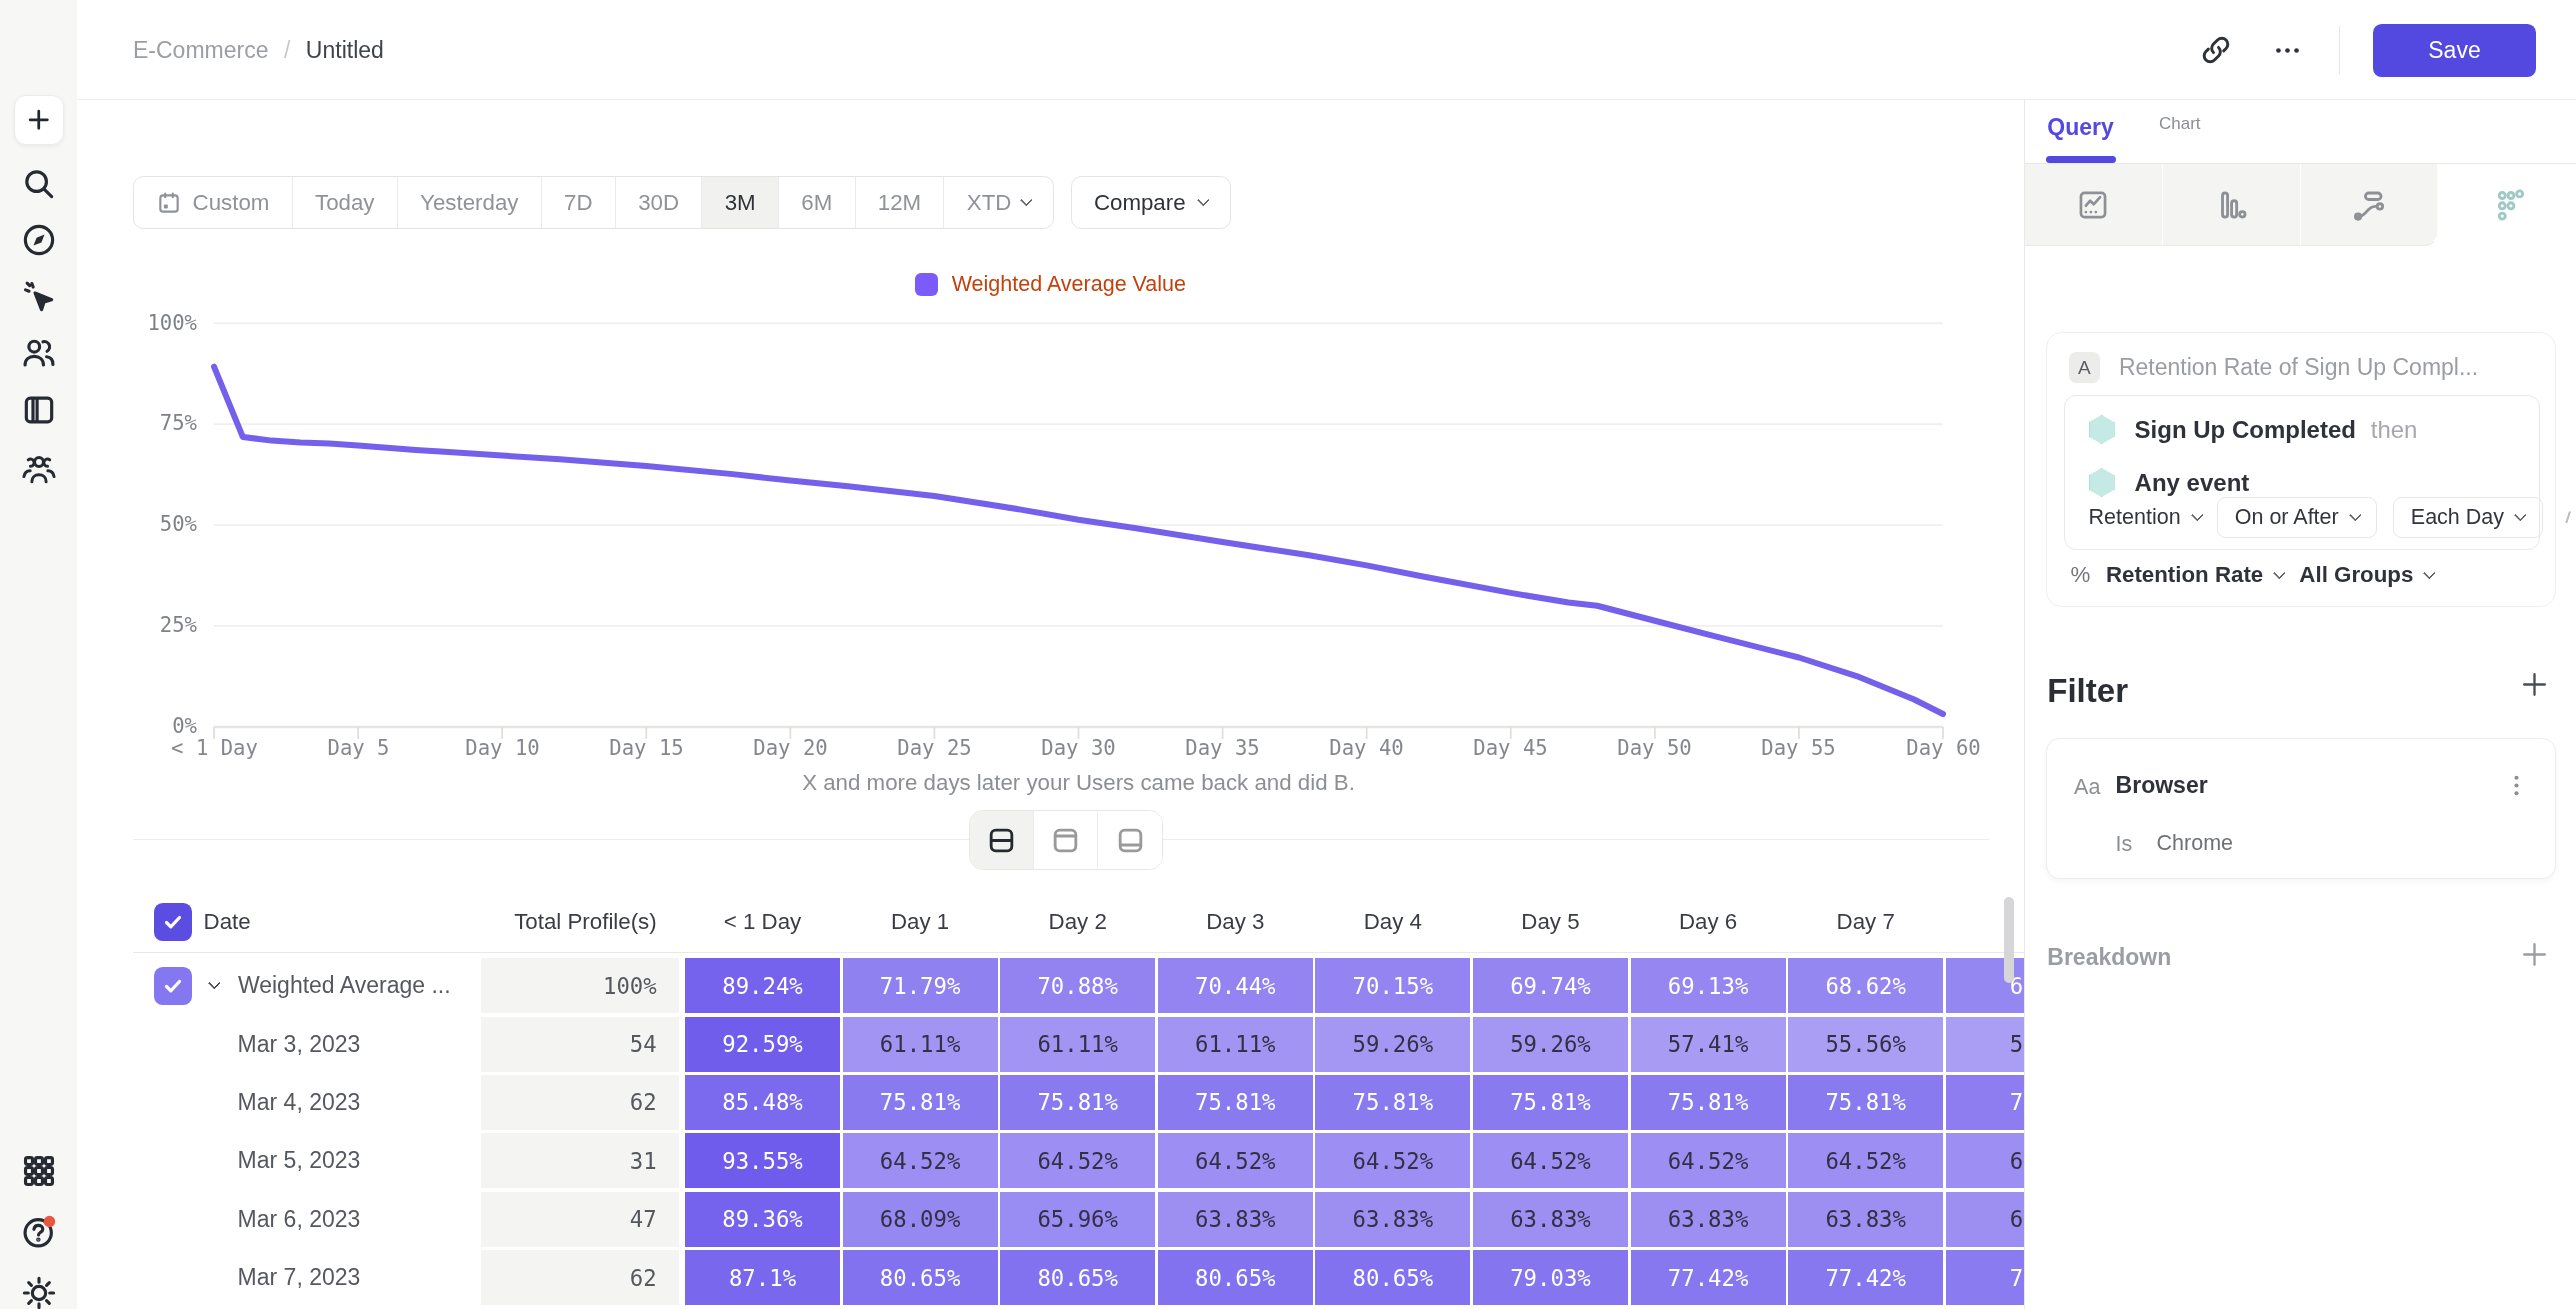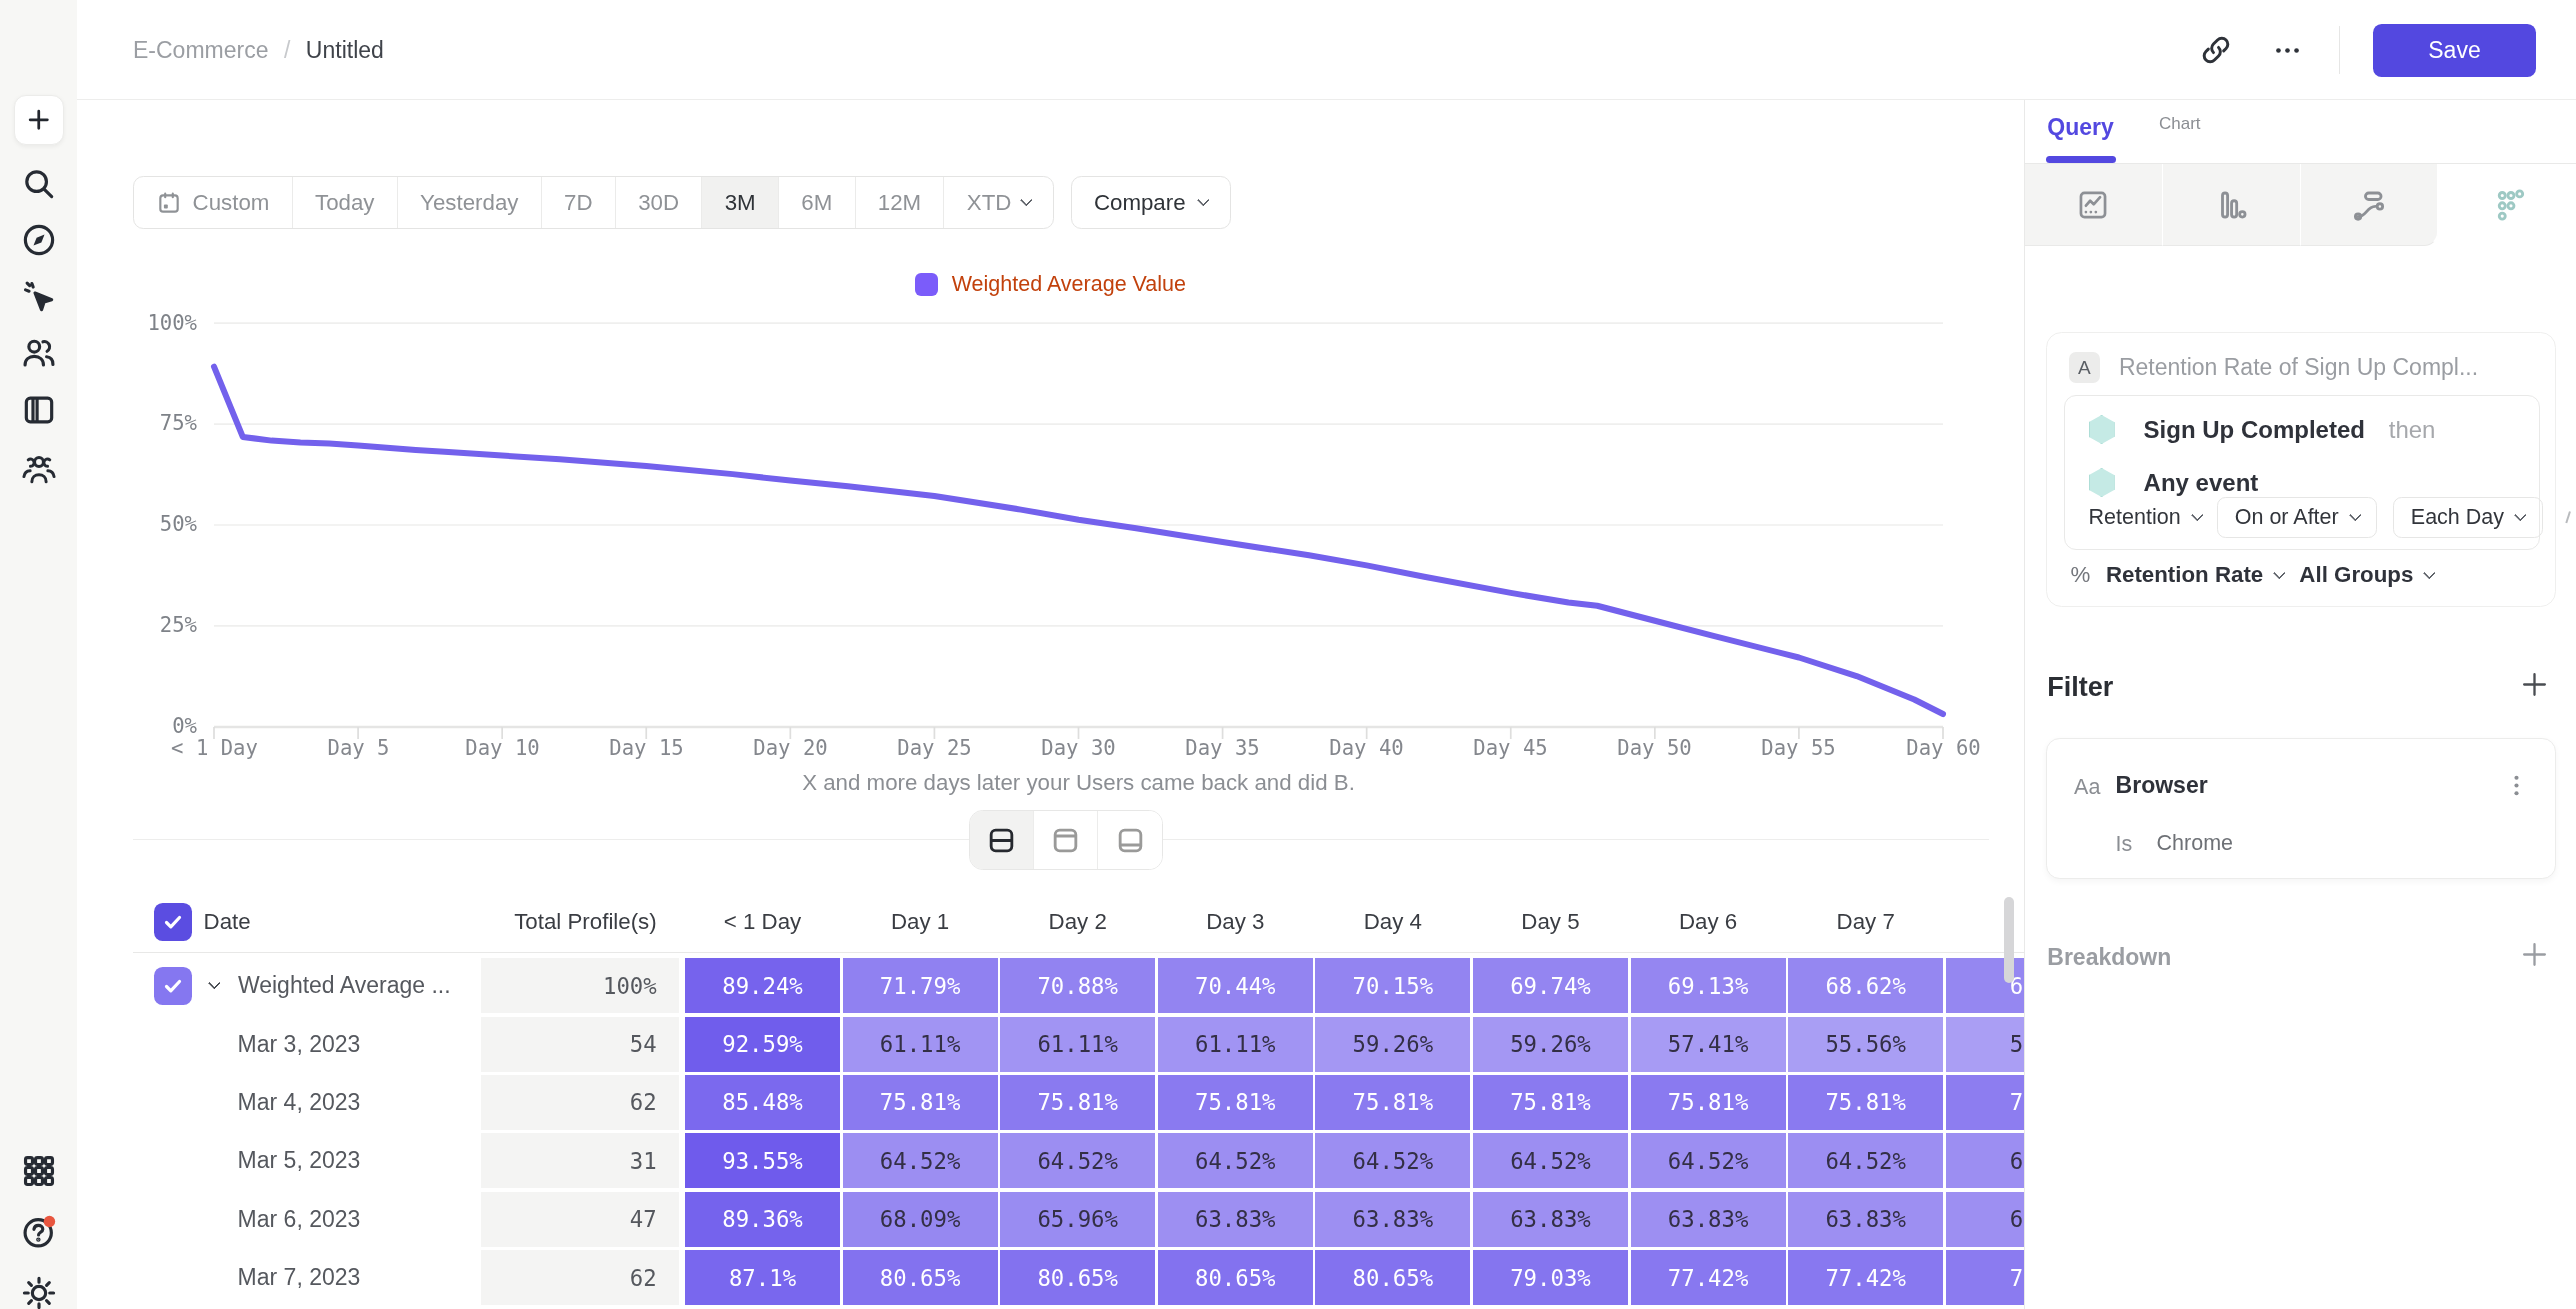--- a/index.html
+++ b/index.html
@@ -98,35 +98,35 @@
   .vtab.rounded { border-bottom-right-radius:13.7px; }
   .vtab.sel { background:#fff; border-bottom:none; color:#9ec9c4; }
 
   #query-card { position:absolute; left:20.6px; top:232px; width:510px; height:275px;
     border:0.9px solid #efefee; border-radius:15.5px; background:#fff; }
   #qc-title-row { position:absolute; left:22.3px; top:19px; display:flex; align-items:center; gap:19px; }
   #qc-badge { width:31px; height:31px; border-radius:6.9px; background:#ececeb; color:#5a5e64;
     display:flex; align-items:center; justify-content:center; font-size:19px; font-weight:500; }
   #qc-title { font-size:23px; color:#9a9da2; cursor:text; white-space:nowrap; }
   #qc-inner { position:absolute; left:17px; top:62px; width:476px; height:155px; border:0.9px solid #e9e9e8; border-radius:12px; }
-  .ev-row { position:absolute; left:24px; display:flex; align-items:center; gap:29px; cursor:pointer; }
+  .ev-row { position:absolute; left:24px; display:flex; align-items:center; gap:20px; cursor:pointer; }
   .hexagon { width:26px; height:29px; background:#c5eae5; border:0.9px solid #aeded7;
     clip-path:polygon(50% 0,100% 25%,100% 75%,50% 100%,0 75%,0 25%); }
   .ev-name { font-size:24px; font-weight:600; color:#2f323a; }
   .ev-suffix { font-size:24px; color:#a6a8ac; margin-left:-5.2px; }
   #pill-row { position:absolute; left:24px; top:101px; display:flex; align-items:center; gap:15.5px; }
   .pill { display:flex; align-items:center; gap:12px; height:41px; padding:0 17px; border:0.9px solid #e6e6e5;
     border-radius:8.6px; font-size:21.5px; font-weight:500; color:#32353b; cursor:pointer; white-space:nowrap; }
   .pill.borderless { border:none; padding:0; }
   #trunc-mark { width:6.9px; height:12px; border-left:2.6px solid #b9bbbe; transform:rotate(18deg); margin-left:8.6px; }
   #measure-row { position:absolute; left:24px; top:229px; display:flex; align-items:center; gap:15.5px; font-size:22.3px; }
   #measure-pct { color:#73767c; }
   .measure-dd { display:flex; align-items:center; gap:12px; font-weight:600; color:#2f323a; cursor:pointer; }
 
-  #filter-head { position:absolute; left:22.3px; top:572px; font-size:27px; font-weight:600; color:#2b2e34; }
+  #filter-head { position:absolute; left:22.3px; top:572px; font-size:33px; font-weight:600; color:#2b2e34; }
   .plus-btn { position:absolute; width:31px; height:31px; color:#4a4d52; cursor:pointer; }
   #filter-card { position:absolute; left:20.6px; top:638px; width:510px; height:141px; border:0.9px solid #ececeb;
     border-radius:13.7px; background:#fff; box-shadow:0 2.6px 6.9px rgba(0,0,0,.04);text-align:right; }
   #fc-type { position:absolute; left:27.5px; top:36px; font-size:21.5px; color:#8b8e93; }
   #fc-field { position:absolute; left:69px; top:33px; font-size:23px; font-weight:600; color:#2f323a; cursor:pointer; }
   #fc-kebab { position:absolute; right:22.3px; top:31px; width:31px; height:31px; color:#8b8e93; cursor:pointer; }
   #fc-op { position:absolute; left:69px; top:93px; font-size:21.5px; color:#8b8e93; cursor:pointer; }
   #fc-val { position:absolute; left:110px; top:92px; font-size:21.5px; color:#6e7176; cursor:pointer; }
   #breakdown-head { position:absolute; left:22.3px; top:844px; font-size:23px; font-weight:600; color:#9a9da2; }
 </style>

